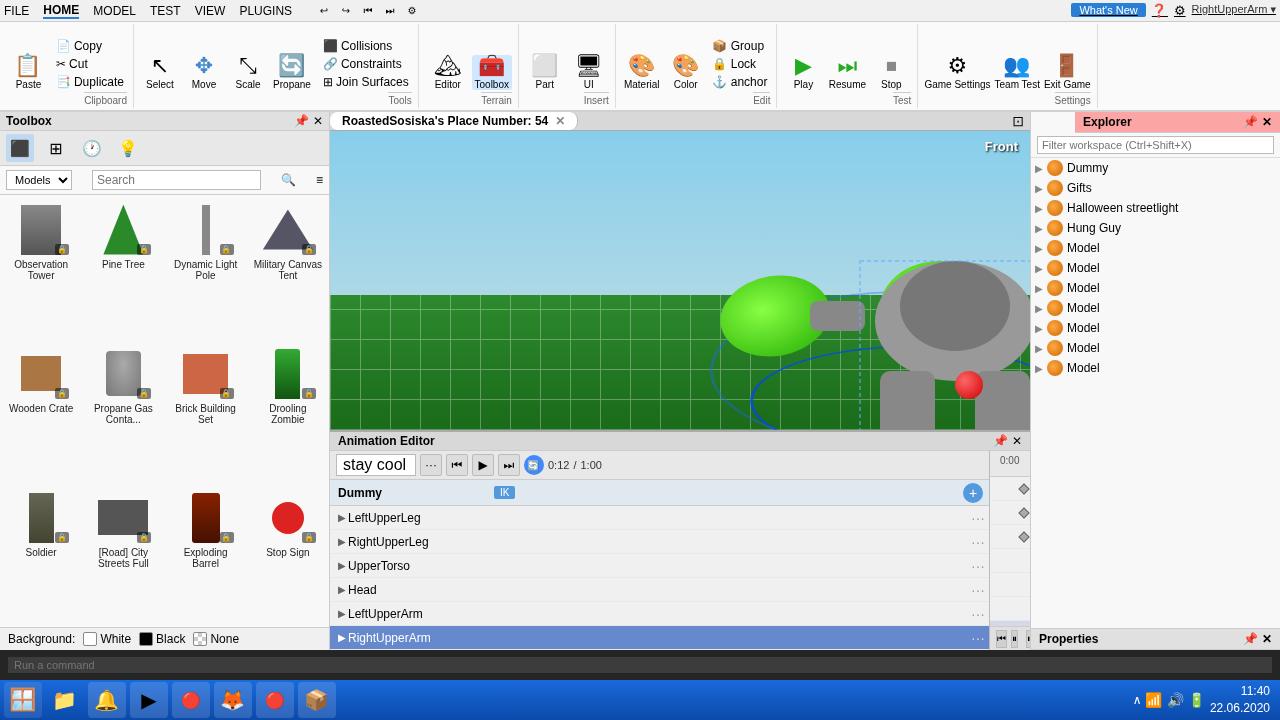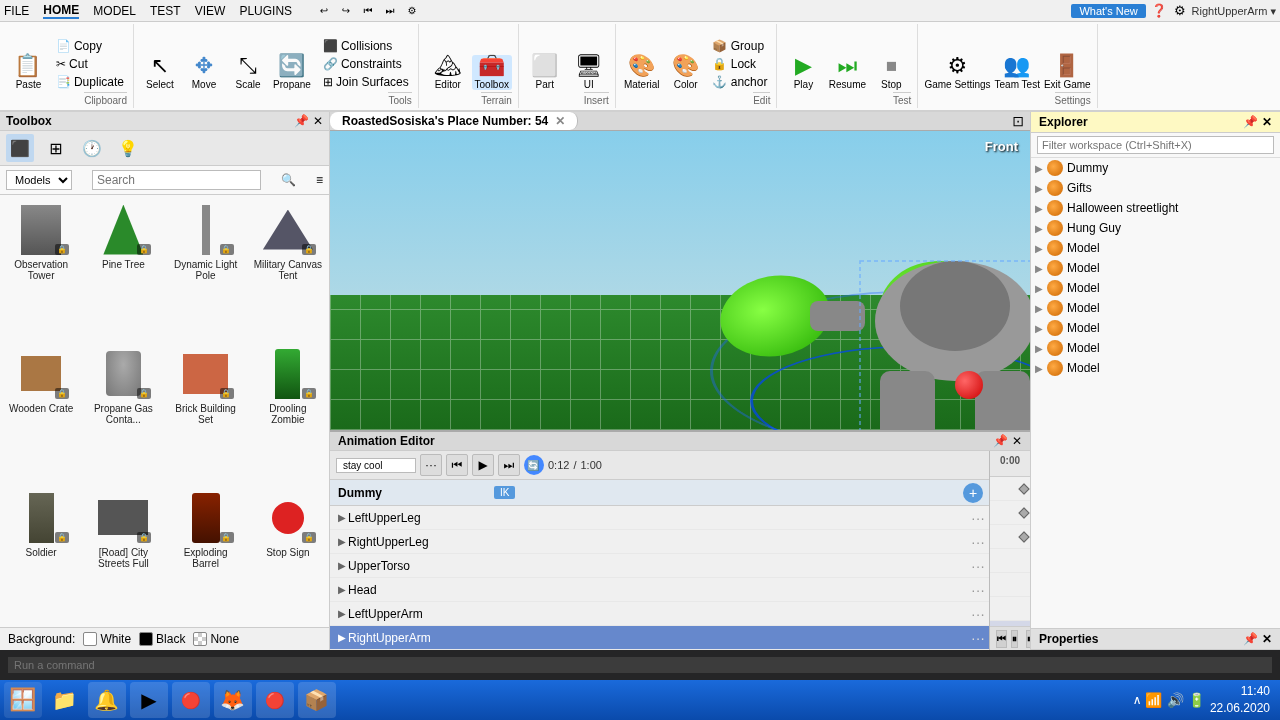--- a/index.html
+++ b/index.html
@@ -48,56 +48,56 @@
     .bg-swatch { width: 14px; height: 14px; border: 1px solid #888; border-radius: 2px; }
     #viewport-tabs { display: flex; background: #d8d8d8; border-bottom: 1px solid #aaa; align-items: center; }
     #viewport-tabs .tab { padding: 2px 12px; font-size: 11px; cursor: pointer; background: #e4e4e4; border-right: 1px solid #bbb; }
     #viewport-tabs .tab.active { background: #fff; font-weight: bold; border-radius: 8px; }
     #viewport-tabs .tab-close { margin-left: 4px; color: #888; cursor: pointer; }
     #viewport { flex: 1; background: #87ceeb; position: relative; overflow: hidden; min-height: 260px; }
     .viewport-label { position: absolute; top: 8px; right: 12px; color: #fff; font-size: 13px; font-weight: bold; text-shadow: 1px 1px 2px #000; }
 
     
     #explorer { width: 250px; background: #f8f8f8; border-left: 1px solid #ccc; display: flex; flex-direction: column; }
-    #explorer-header { background: #fef9c3; padding: 3px 8px; font-weight: bold; display: flex; justify-content: space-between; align-items: center; border-bottom: 1px solid #ccc; }
+    #explorer-header { background: #fca5a5; padding: 3px 8px; font-weight: bold; display: flex; justify-content: space-between; align-items: center; border-bottom: 1px solid #ccc; margin-left: 44px; }
     #explorer-search { padding: 3px 6px; border-bottom: 1px solid #ddd; }
     #explorer-search input { width: 100%; border: 1px solid #bbb; padding: 2px 4px; font-size: 11px; }
     #explorer-list { flex: 1; overflow-y: auto; }
     .explorer-item { display: flex; align-items: center; padding: 2px 4px; cursor: pointer; font-size: 11px; }
     .explorer-item .arrow { width: 12px; font-size: 10px; color: #888; }
     .explorer-item .e-icon { width: 16px; height: 16px; border-radius: 50%; margin-right: 4px; }
     .icon-orange { background: radial-gradient(circle at 40% 40%, #ffaa44, #cc6600); }
     #properties-header { background: #e0e0e0; padding: 3px 8px; font-weight: bold; display: flex; justify-content: space-between; align-items: center; border-top: 1px solid #ccc; border-bottom: 1px solid #ccc; }
     #properties-search { padding: 3px 6px; }
     #properties-search input { width: 100%; border: 1px solid #bbb; padding: 2px 4px; font-size: 11px; }
 
     
     #anim-editor { background: #f0f0f0; border-top: 2px solid #aaa; display: flex; flex-direction: column; height: 220px; }
     #anim-header { display: flex; align-items: center; justify-content: space-between; background: #d8d8d8; padding: 2px 8px; border-bottom: 1px solid #ccc; }
     #anim-title { font-weight: bold; font-size: 12px; }
     #anim-body { display: flex; flex: 1; overflow: hidden; }
     #anim-left { width: 660px; display: flex; flex-direction: column; border-right: 1px solid #bbb; }
     #anim-controls { display: flex; align-items: center; gap: 4px; padding: 3px 6px; background: #e8e8e8; border-bottom: 1px solid #ccc; }
     .anim-ctrl-btn { width: 22px; height: 22px; background: #ddd; border: 1px solid #bbb; border-radius: 2px; cursor: pointer; display: flex; align-items: center; justify-content: center; font-size: 12px; }
-    .anim-name-box { background: #fff; border: 1px solid #bbb; padding: 1px 6px; font-size: 10px; min-width: 80px; }
+    .anim-name-box { background: #fff; border: 1px solid #bbb; padding: 1px 6px; font-size: 16px; min-width: 80px; }
     .anim-time { font-size: 11px; color: #333; }
     .anim-loop-btn { background: #4488ff; border-radius: 50%; width: 20px; height: 20px; display: flex; align-items: center; justify-content: center; color: #fff; font-size: 10px; cursor: pointer; }
     #anim-tracks { flex: 1; overflow-y: auto; }
     .anim-track-header { display: flex; align-items: center; background: #e0e8f0; border-bottom: 1px solid #ccc; height: 26px; font-size: 11px; }
     .anim-track-header .track-name { width: 160px; padding-left: 8px; font-weight: bold; }
     .anim-track-header .track-ik { background: #5599dd; color: #fff; padding: 1px 6px; border-radius: 2px; font-size: 10px; margin-left: 4px; cursor: pointer; }
     .anim-track-header .track-add { margin-left: auto; width: 20px; height: 20px; background: #5599dd; color: #fff; border-radius: 50%; display: flex; align-items: center; justify-content: center; font-size: 14px; cursor: pointer; margin-right: 6px; }
     .anim-track { display: flex; align-items: center; height: 24px; border-bottom: 1px solid #e8e8e8; font-size: 11px; }
     .anim-track.selected { background: #6688cc; color: #fff; }
     .anim-track .track-arrow { width: 14px; padding-left: 8px; color: #666; font-size: 10px; cursor: pointer; }
     .anim-track.selected .track-arrow { color: #fff; }
     .anim-track .track-label { width: 140px; padding-left: 4px; }
     .anim-track .track-dots { margin-left: auto; color: #999; font-size: 14px; cursor: pointer; margin-right: 4px; }
     .anim-track.selected .track-dots { color: #ddd; }
-    #anim-right { flex: 1; display: flex; flex-direction: column; overflow: hidden; font-weight: bold; }
+    #anim-right { flex: 1; display: flex; flex-direction: column; overflow: hidden; }
     #anim-timeline-header { height: 26px; background: #e8e8e8; border-bottom: 1px solid #ccc; position: relative; display: flex; align-items: center; }
     .timeline-marker { position: absolute; font-size: 10px; color: #555; top: 4px; }
     #anim-keyframes { flex: 1; overflow-y: auto; position: relative; }
     .kf-row { height: 24px; border-bottom: 1px solid #e8e8e8; position: relative; }
     .kf-row.selected { background: rgba(100,120,200,0.2); }
     .diamond { position: absolute; top: 50%; transform: translateY(-50%) rotate(45deg); width: 8px; height: 8px; background: #aaaaaa; border: 1px solid #666; cursor: pointer; }
     #anim-footer { height: 24px; background: #e0e0e0; border-top: 1px solid #ccc; display: flex; align-items: center; gap: 4px; padding: 0 6px; }
     .anim-foot-btn { width: 20px; height: 18px; background: #d0d0d0; border: 1px solid #bbb; cursor: pointer; display: flex; align-items: center; justify-content: center; font-size: 10px; }
 
     
@@ -143,21 +143,21 @@
   <span>TEST</span>
   <span>VIEW</span>
   <span>PLUGINS</span>
   <div class="menu-icons">
     <div class="menu-icon-btn">↩</div>
     <div class="menu-icon-btn">↪</div>
     <div class="menu-icon-btn">⏮</div>
     <div class="menu-icon-btn">⏭</div>
     <div class="menu-icon-btn">⚙</div>
   </div>
-  <div style="margin-left:auto; display:flex; gap:6px; align-items:flex-end;">
+  <div style="margin-left:auto; display:flex; gap:6px; align-items:flex-start;text-decoration:underline;">
     <div class="whats-new-btn">What's New</div>
     <div style="font-size:13px; cursor:pointer;">❓</div>
     <div style="font-size:13px; cursor:pointer;">⚙</div>
     <div class="user-btn">RightUpperArm ▾</div>
   </div>
 </div>
 
 <div id="ribbon">
   <div class="ribbon-area">
     <div class="ribbon-content" style="height:90px; display:flex; align-items:stretch; padding: 2px 0;">

